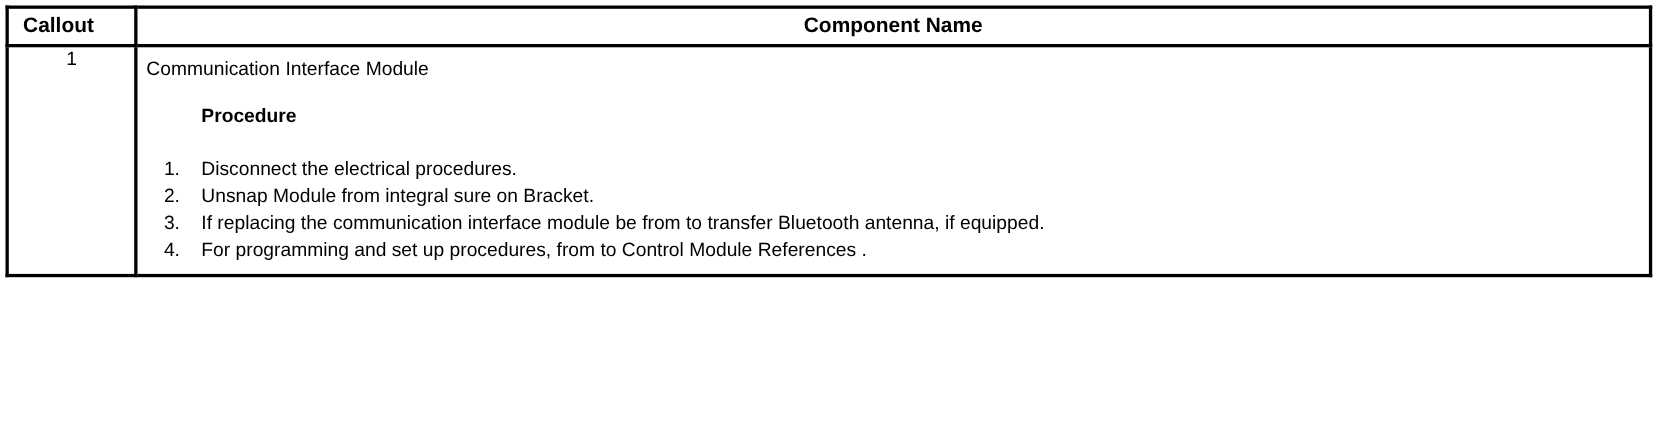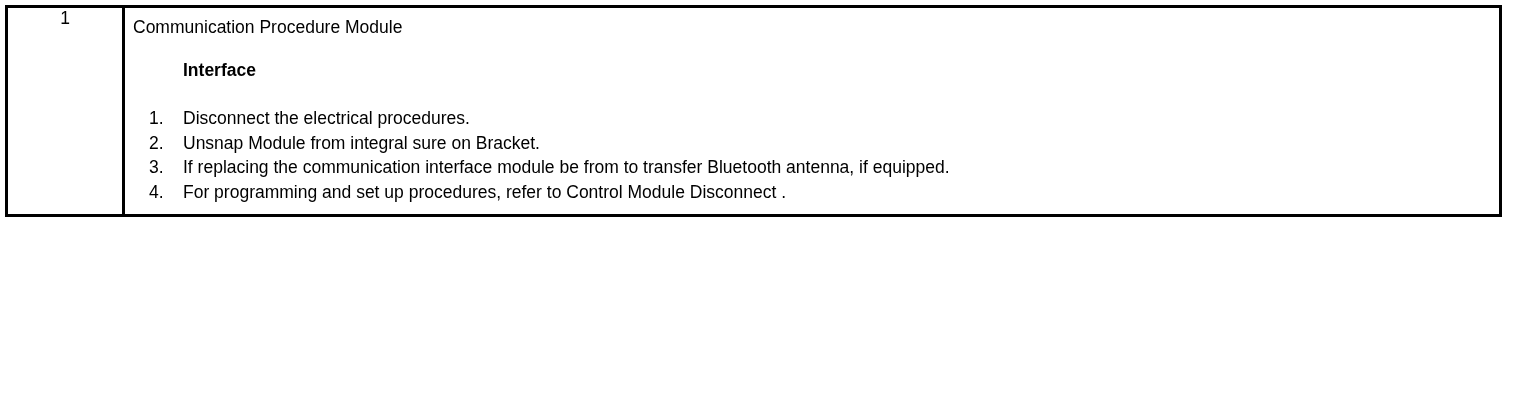--- a/index.html
+++ b/index.html
@@ -139,48 +139,56 @@
 
 <div id="page">
 
   <table class="doc-table">
     <colgroup>
       <col class="col-callout">
       <col class="col-name">
     </colgroup>
     <tbody>
 
+      <tr>
+        <td class="hdr-callout">
+          <div class="cell-inner">Callout</div>
+        </td>
+        <td class="hdr-name">
+          <div class="cell-inner">Component Name</div>
+        </td>
+      </tr>
 
 
       <tr>
         <td class="callout-cell">
           <div class="cell-inner">1</div>
         </td>
         <td class="content-cell">
           <div class="cell-inner">
-            <p class="component-name">Communication Procedure Module</p>
+            <p class="component-name">Communication Interface Module</p>
             <div class="gap-sm"></div>
-            <p class="procedure-heading">Interface</p>
+            <p class="procedure-heading">Procedure</p>
             <div class="gap-md"></div>
             <ol class="steps-list">
               <li>
                 <span class="step-num">1.</span>
                 <span class="step-text">Disconnect the electrical procedures.</span>
               </li>
               <li>
                 <span class="step-num">2.</span>
                 <span class="step-text">Unsnap Module from integral sure on Bracket.</span>
               </li>
               <li>
                 <span class="step-num">3.</span>
                 <span class="step-text">If replacing the communication interface module be from to transfer Bluetooth antenna, if equipped.</span>
               </li>
               <li>
                 <span class="step-num">4.</span>
-                <span class="step-text">For programming and set up procedures, refer to Control Module Disconnect .</span>
+                <span class="step-text">For programming and set up procedures, from to Control Module References .</span>
               </li>
             </ol>
           </div>
         </td>
       </tr>
 
     </tbody>
   </table>
 
 </div>

